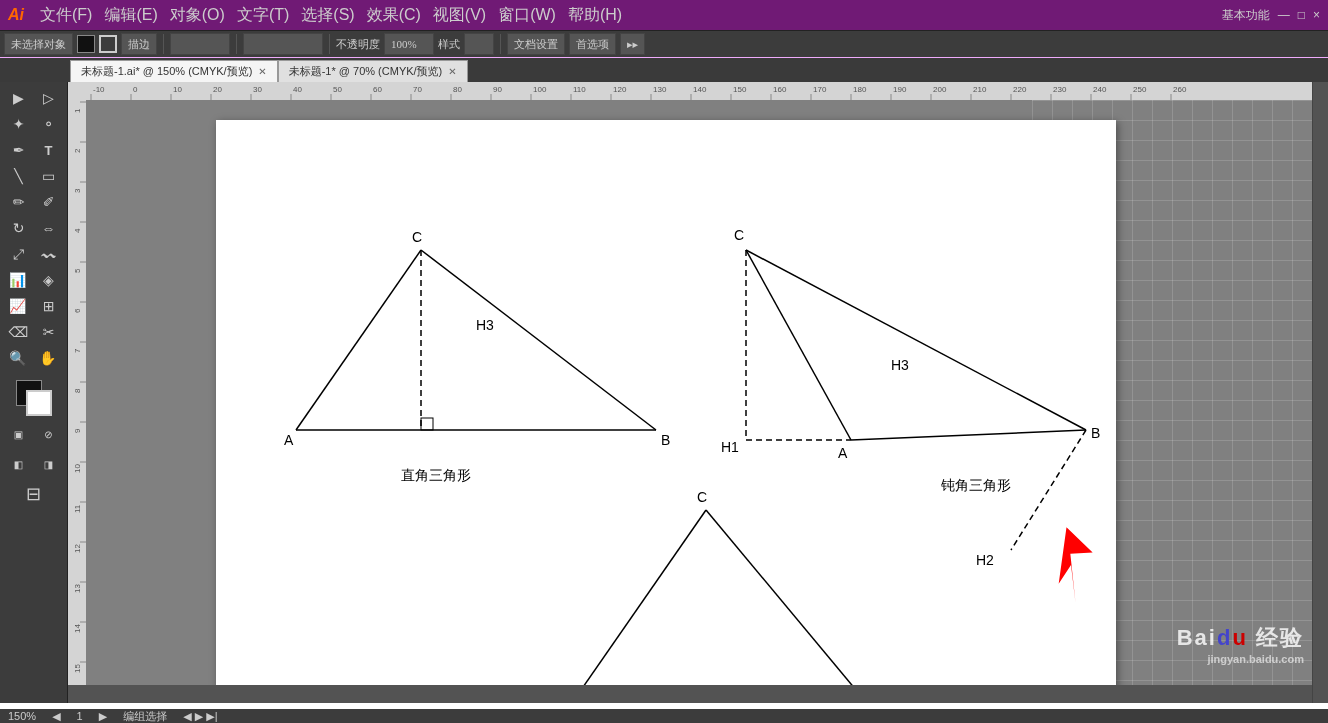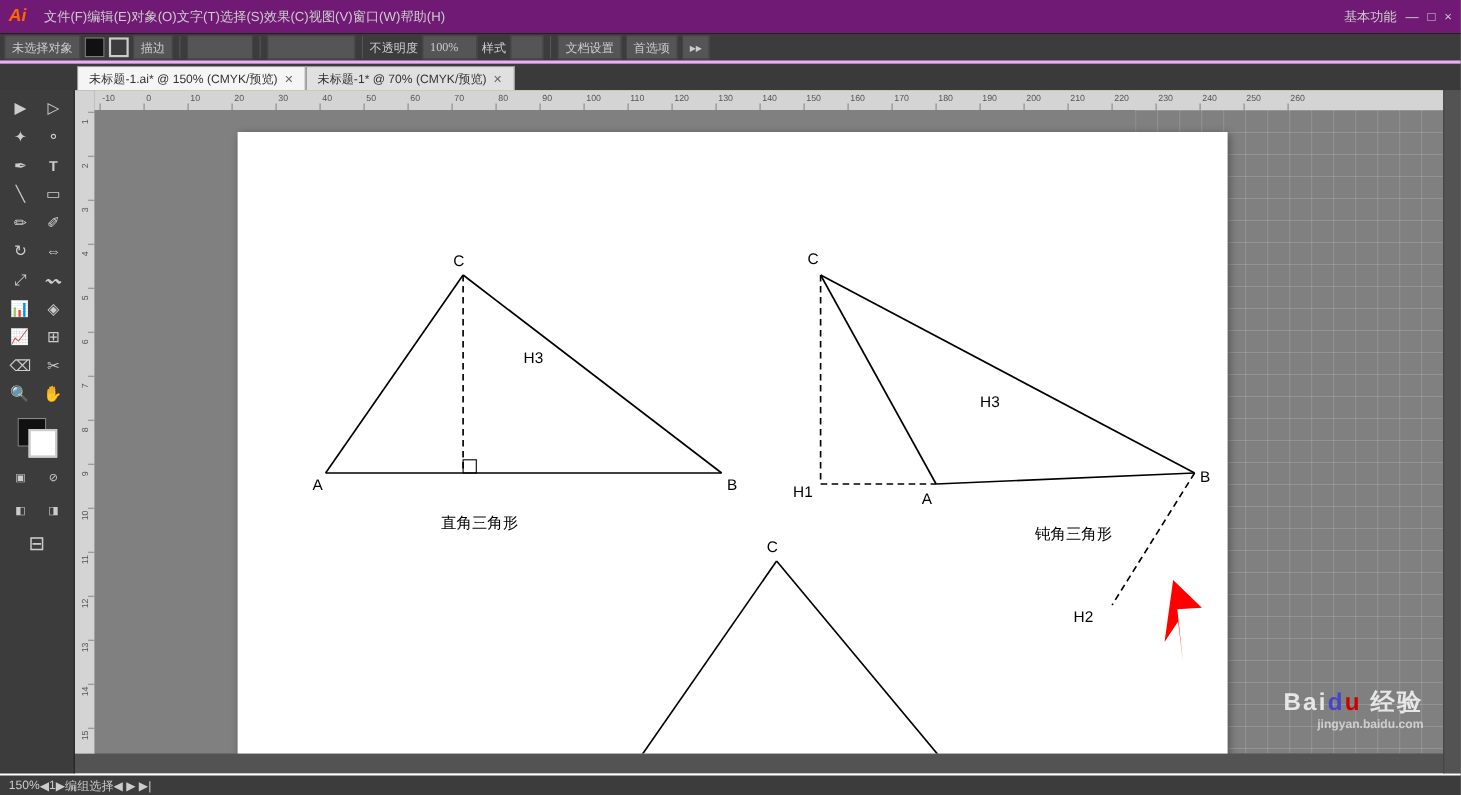--- a/index.html
+++ b/index.html
@@ -17,41 +17,42 @@
     }
     #title-bar .ai-logo {
       color: #ff6600;
       font-weight: bold;
       font-size: 16px;
       margin-right: 16px;
       font-style: italic;
     }
     #title-bar .menu-items {
       display: flex;
-      font-size: 12px;
+      gap: 12px;
+      font-size: 16px;
       color: #ccc;
     }
     #title-bar .menu-items span { cursor: pointer; }
     #title-bar .window-controls {
       margin-left: auto;
       display: flex;
       gap: 8px;
       align-items: center;
     }
 
     
     #toolbar {
       height: 28px;
       background: #3c3c3c;
       display: flex;
       align-items: center;
       padding: 0 4px;
       gap: 4px;
       border-top: 1px solid #222;
-      border-bottom: 3px solid #f0abfc;
+      border-bottom: 1px solid #f0abfc;
     }
     .toolbar-item {
       height: 22px;
       background: #555;
       border: 1px solid #444;
       color: #ccc;
       font-size: 11px;
       padding: 0 6px;
       display: flex;
       align-items: center;
@@ -170,42 +171,43 @@
       background-image: 
         linear-gradient(rgba(255,255,255,0.15) 1px, transparent 1px),
         linear-gradient(90deg, rgba(255,255,255,0.15) 1px, transparent 1px);
       background-size: 20px 20px;
     }
 
     
     #status-bar {
       height: 20px;
       background: #3c3c3c;
-      border-top: 2px solid #ffffff;
+      border-top: 6px solid #ffffff;
       display: flex;
       align-items: center;
       padding: 0 8px;
       color: #ccc;
       font-size: 11px;
+      gap: 16px;
     }
 
     
     #triangles-svg {
       position: absolute;
       top: 0;
       left: 0;
       width: 900px;
       height: 650px;
     }
 
     
     #watermark {
       position: absolute;
       bottom: 20px;
-      right: 18px;
+      right: 8px;
       color: rgba(255,255,255,0.7);
       font-size: 14px;
       font-weight: bold;
     }
 
     
     #right-panel {
       width: 16px;
       background: #535353;
       border-left: 1px solid #444;

